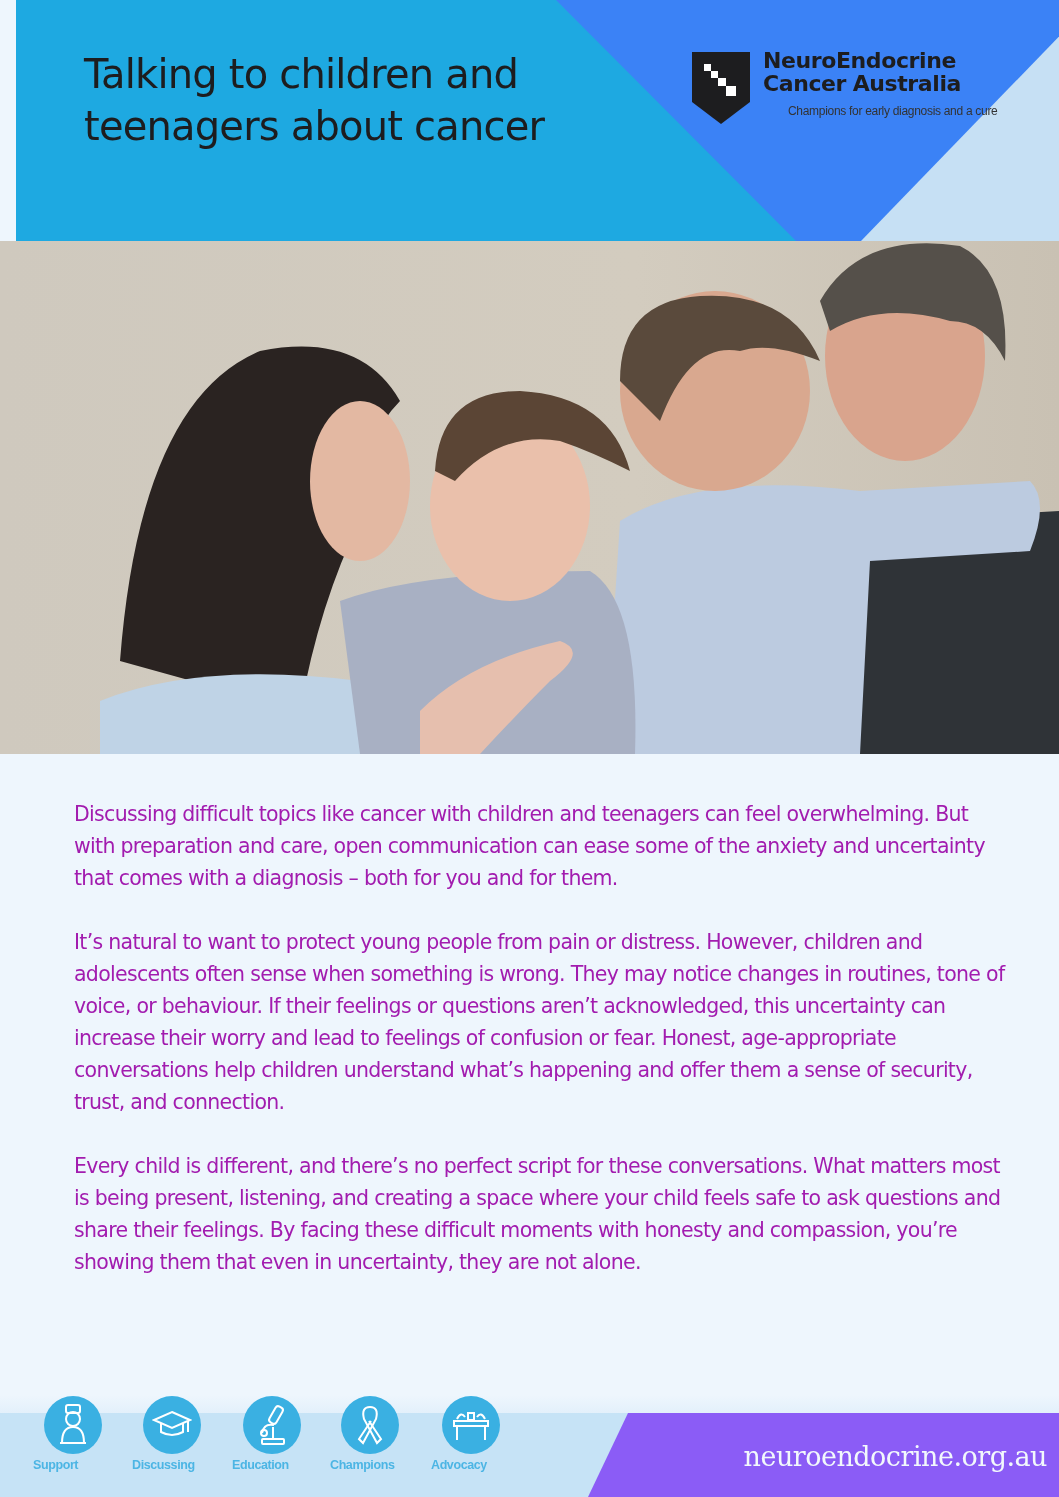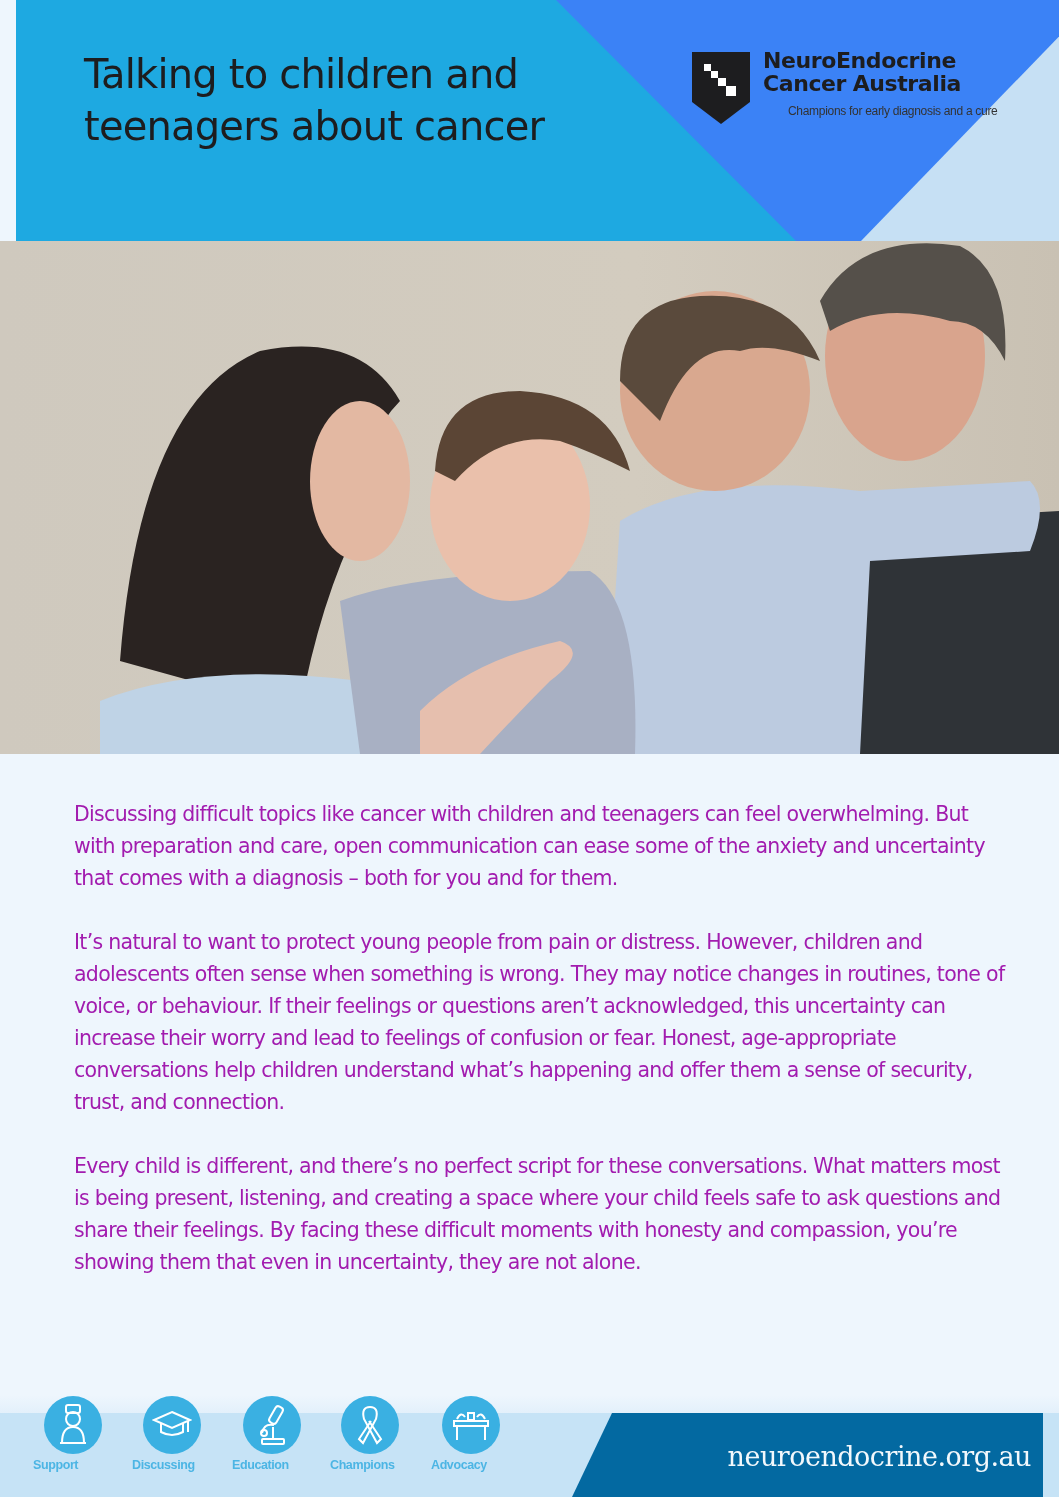--- a/index.html
+++ b/index.html
@@ -19,21 +19,21 @@
   .logo-name2 span.light { font-weight:bold; }
   .logo-tag { position:absolute; left:71px; top:54px; font-size:12px; color:#333; letter-spacing:-0.3px; white-space:nowrap;margin-left:25px; }
 
   .photo { position:absolute; left:0; top:241px; width:1059px; height:513px; overflow:hidden; background:#cdc6ba; }
 
   .body-text { position:absolute; left:74px; top:798px; width:940px; font-family:"DejaVu Sans", sans-serif; font-size:20.5px; line-height:32px; color:#a21caf; letter-spacing:-0.7px; }
   .body-text p { margin-bottom:32px; }
 
   .footer { position:absolute; left:0; top:1413px; width:1059px; height:84px; background:#c6e3f6; }
   .footer-top-fade { position:absolute; left:0; top:1395px; width:1059px; height:18px; background:linear-gradient(#eef6fd, #e3f0fb); }
-  .footer-blue { position:absolute; right:16px; top:0; width:471px; height:84px; background:#0369a1; clip-path:polygon(40px 0, 100% 0, 100% 100%, 0 100%); }
+  .footer-blue { position:absolute; right:0; top:0; width:471px; height:84px; background:#8b5cf6; clip-path:polygon(40px 0, 100% 0, 100% 100%, 0 100%); }
   .site { position:absolute; right:12px; top:28px; font-family:"DejaVu Serif", serif; font-size:27px; color:#f2f8fc; letter-spacing:-0.5px; white-space:nowrap; }
 
   .pillar { position:absolute; top:1396px; width:80px; }
   .pillar .circle { width:58px; height:58px; margin:0 auto; border-radius:50%; background:#3ab0e2; display:flex; align-items:center; justify-content:center; }
   .pillar .lbl { margin-top:4px; font-size:12.5px; font-weight:bold; color:#4cb5e4; letter-spacing:-0.4px; }
 </style>
 </head>
 <body>
 
 <div class="header">

